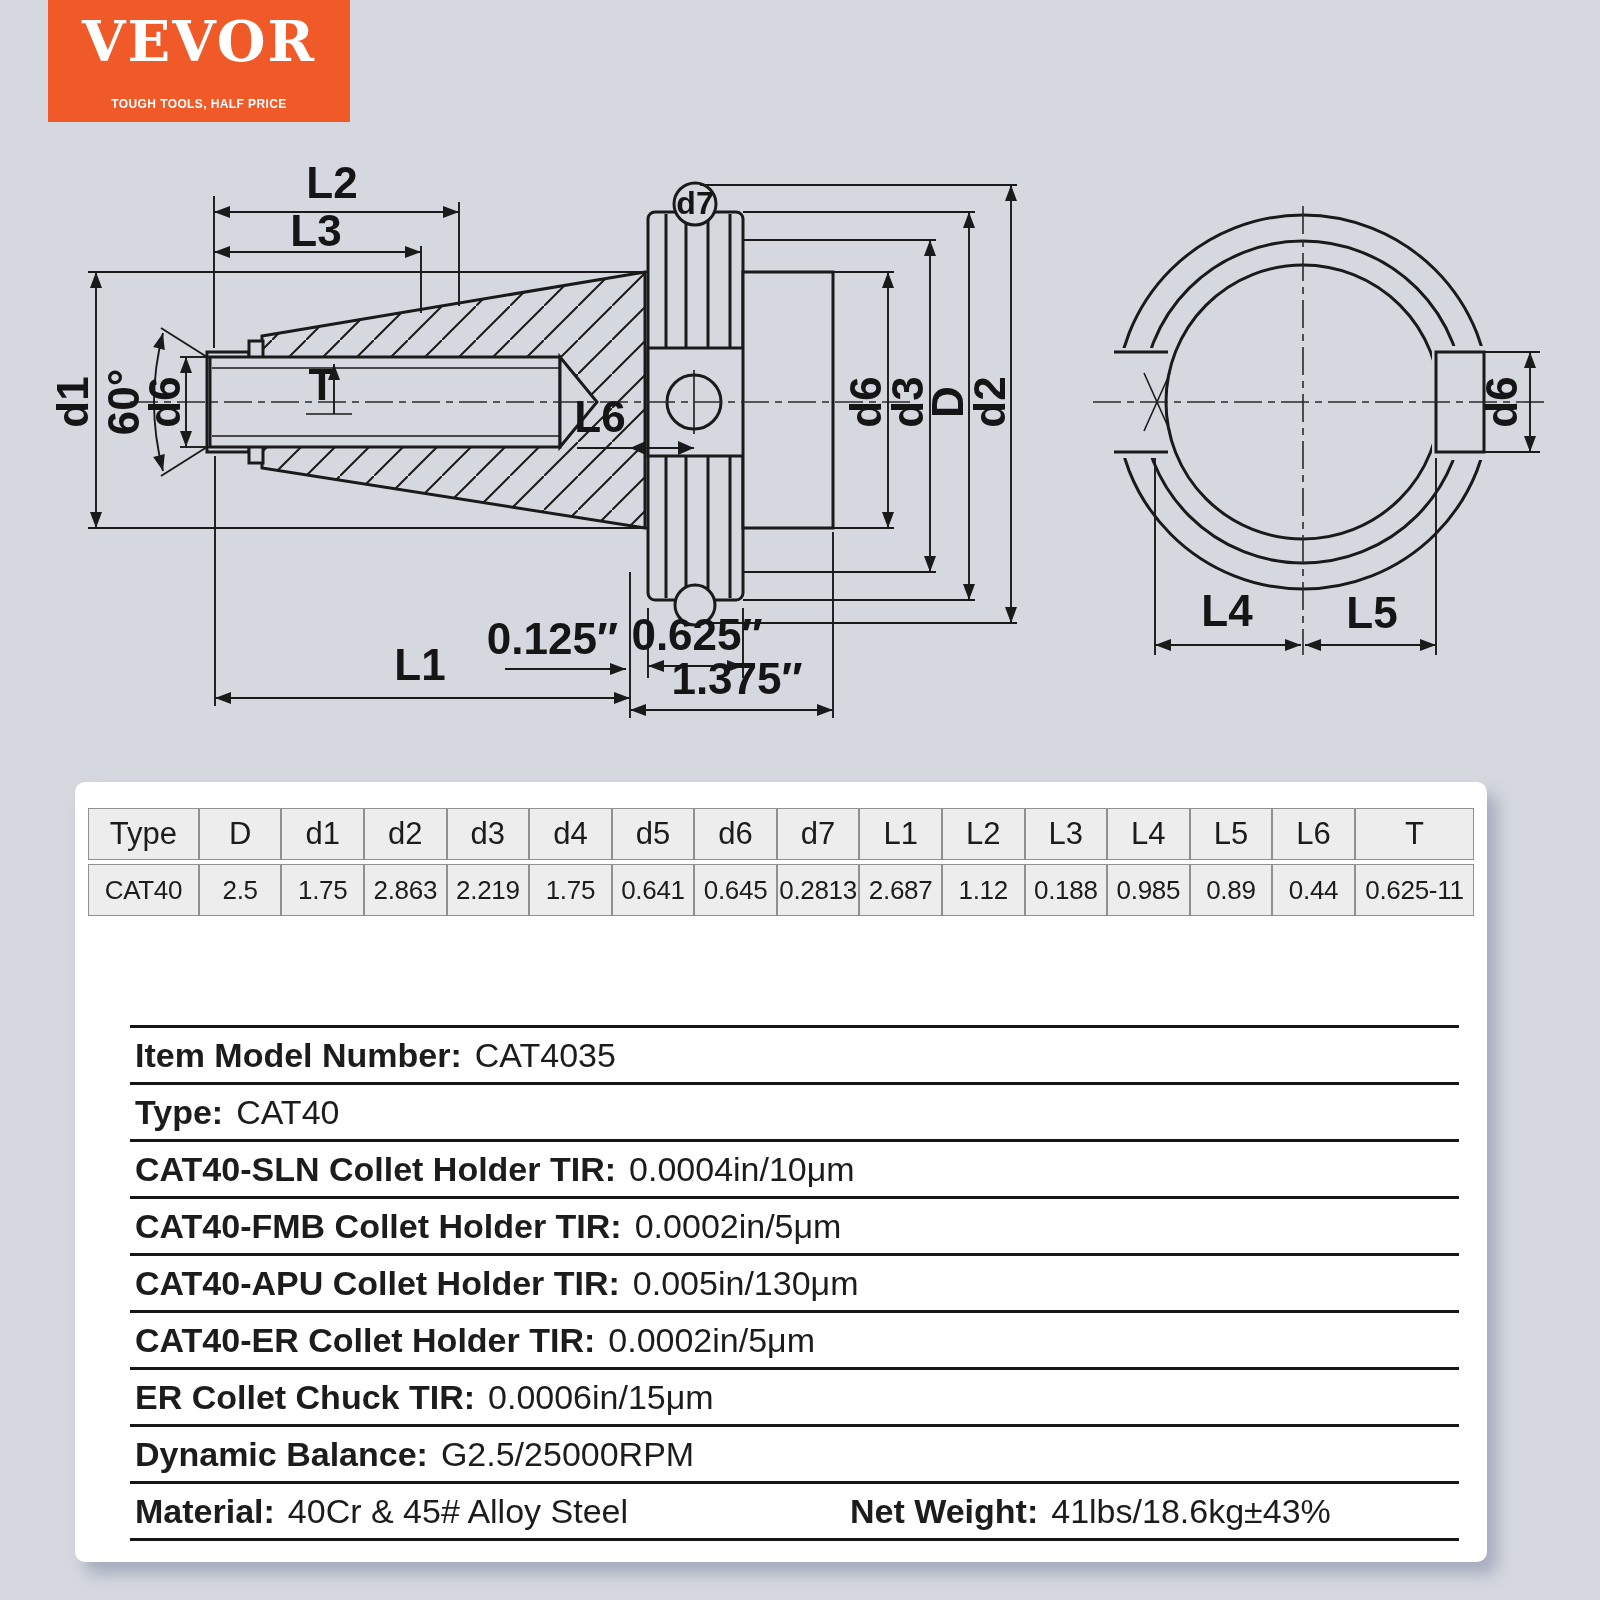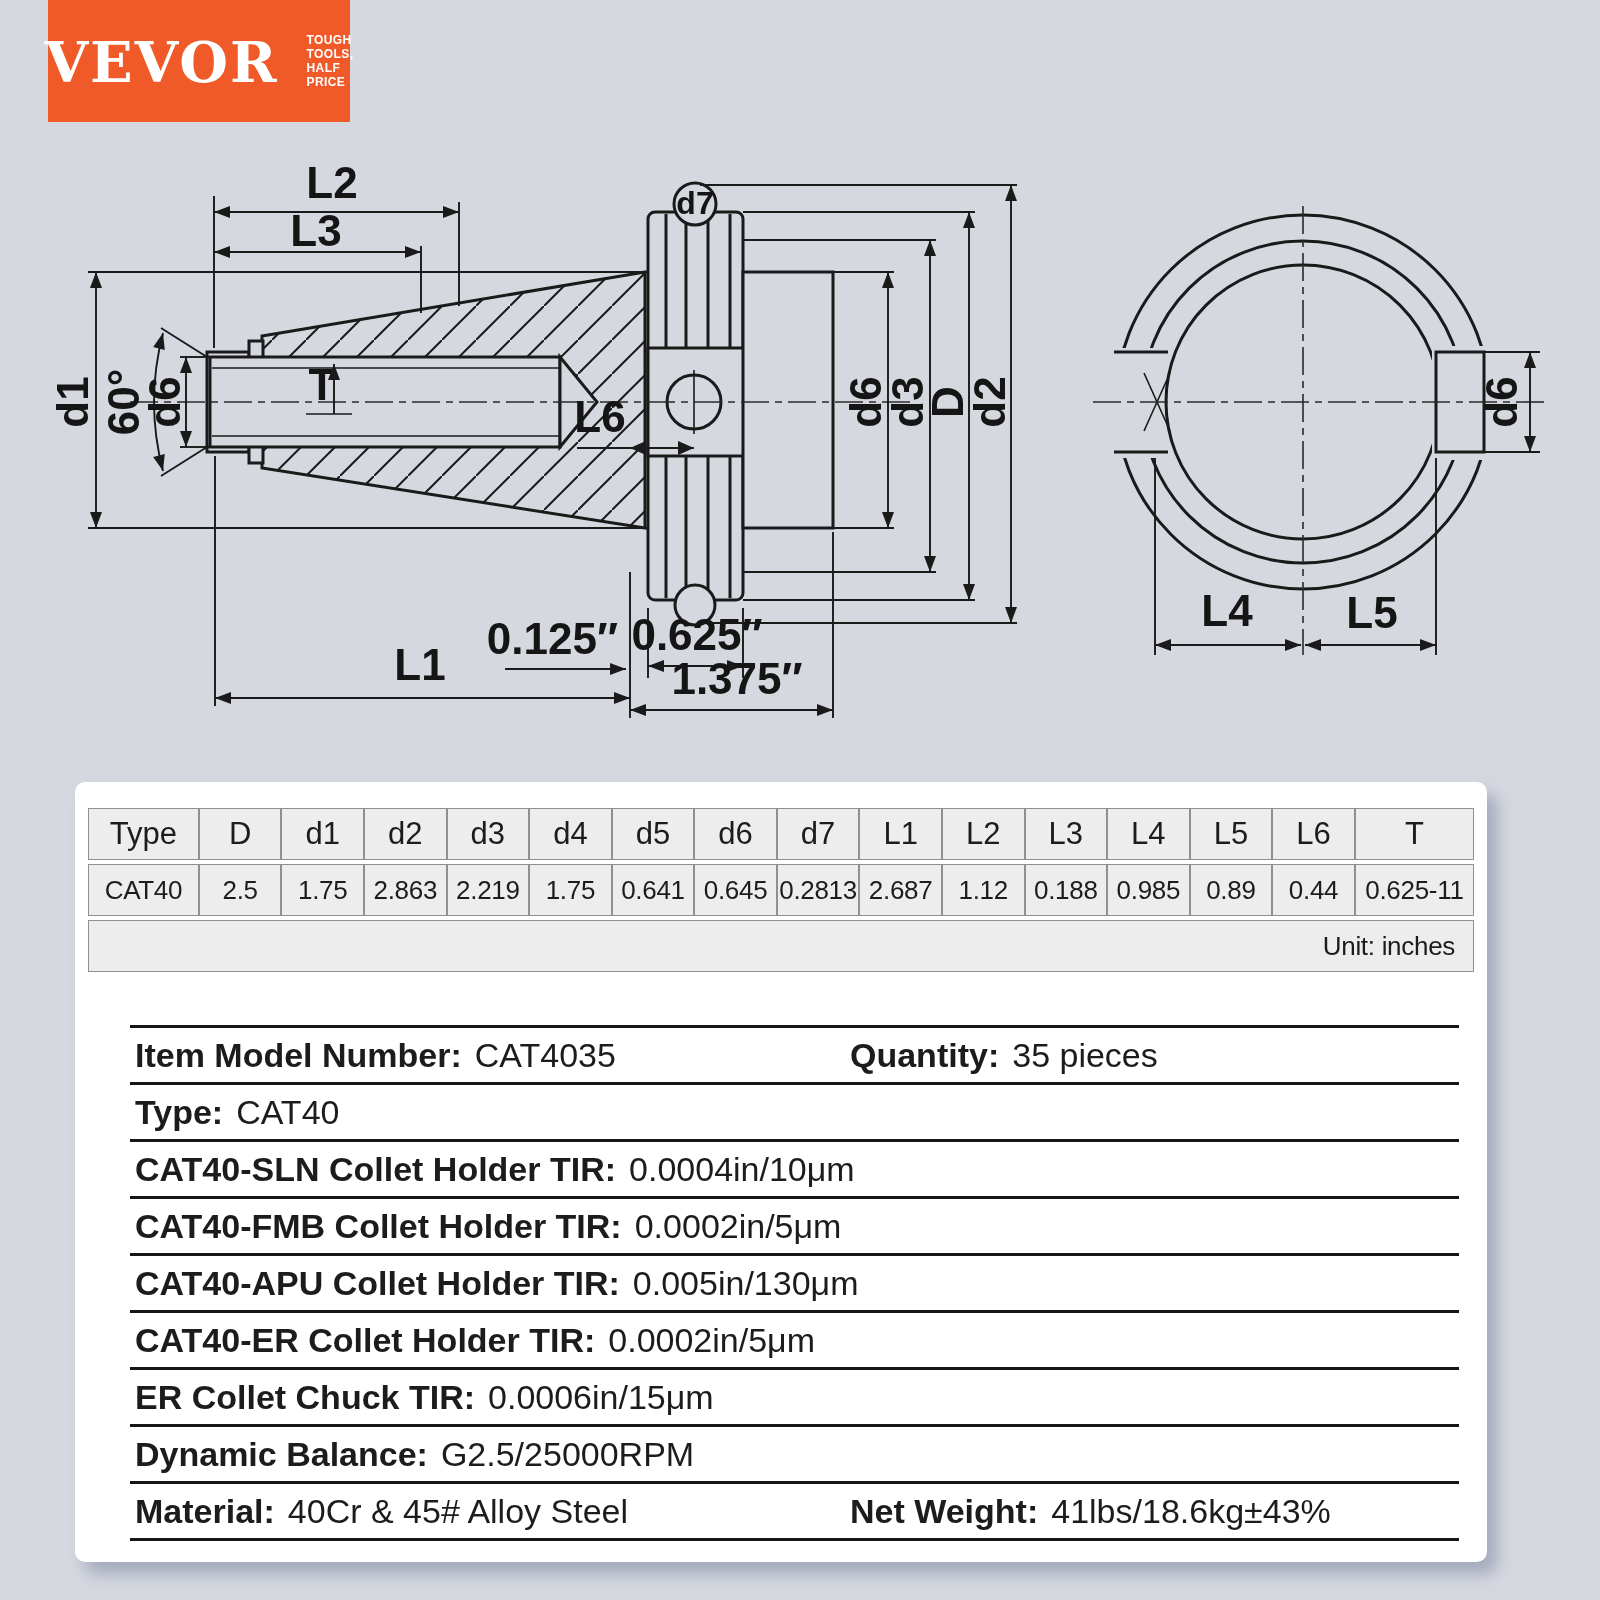--- a/index.html
+++ b/index.html
@@ -5,21 +5,21 @@
   html,body{margin:0;padding:0;}
   .page{
     position:relative;width:1600px;height:1600px;overflow:hidden;
     background:#d5d8df;
     font-family:"Liberation Sans","DejaVu Sans",sans-serif;
     color:#1c1c1c;
   }
   
   .logo{
     position:absolute;left:48px;top:0;width:302px;height:122px;
-    background:#f05a28;display:flex;flex-direction:row;align-items:center;justify-content:center;gap:28px;
+    background:#f05a28;display:flex;flex-direction:column;align-items:center;justify-content:center;gap:28px;
   }
   .logo .brand{
     font-family:"DejaVu Serif","Liberation Serif",serif;
     font-weight:bold;font-size:56px;line-height:56px;color:#fff;letter-spacing:2px;margin-top:2px;
   }
   .logo .tagline{
     font-size:12px;font-weight:bold;color:#fff;letter-spacing:.4px;
   }
   
   svg.drawing{position:absolute;left:0;top:0;}
@@ -261,30 +261,26 @@
         <td>0.645</td>
         <td>0.2813</td>
         <td>2.687</td>
         <td>1.12</td>
         <td>0.188</td>
         <td>0.985</td>
         <td>0.89</td>
         <td>0.44</td>
         <td>0.625-11</td>
       </tr>
-      <tr>
-        <td class="unit-cell" colspan="16">Unit: inches</td>
-      </tr>
     </tbody>
       </table>
 
     <div class="specs">
       <div class="spec-row two-col">
         <div class="spec-item"><span class="lab">Item Model Number:</span><span class="val">CAT4035</span></div>
-        <div class="spec-item"><span class="lab">Quantity:</span><span class="val">35 pieces</span></div>
       </div>
       <div class="spec-row">
         <div class="spec-item"><span class="lab">Type:</span><span class="val">CAT40</span></div>
       </div>
       <div class="spec-row">
         <div class="spec-item"><span class="lab">CAT40-SLN Collet Holder TIR:</span><span class="val">0.0004in/10μm</span></div>
       </div>
       <div class="spec-row">
         <div class="spec-item"><span class="lab">CAT40-FMB Collet Holder TIR:</span><span class="val">0.0002in/5μm</span></div>
       </div>

